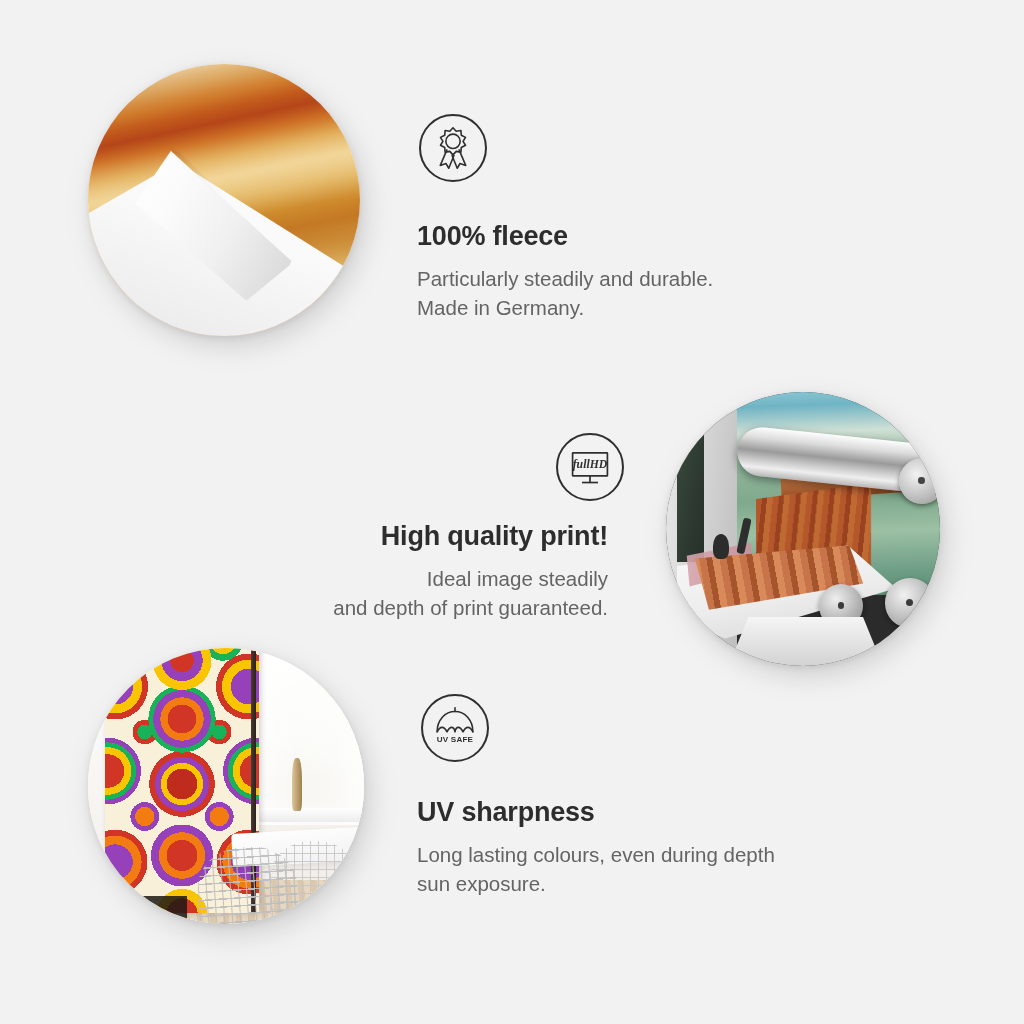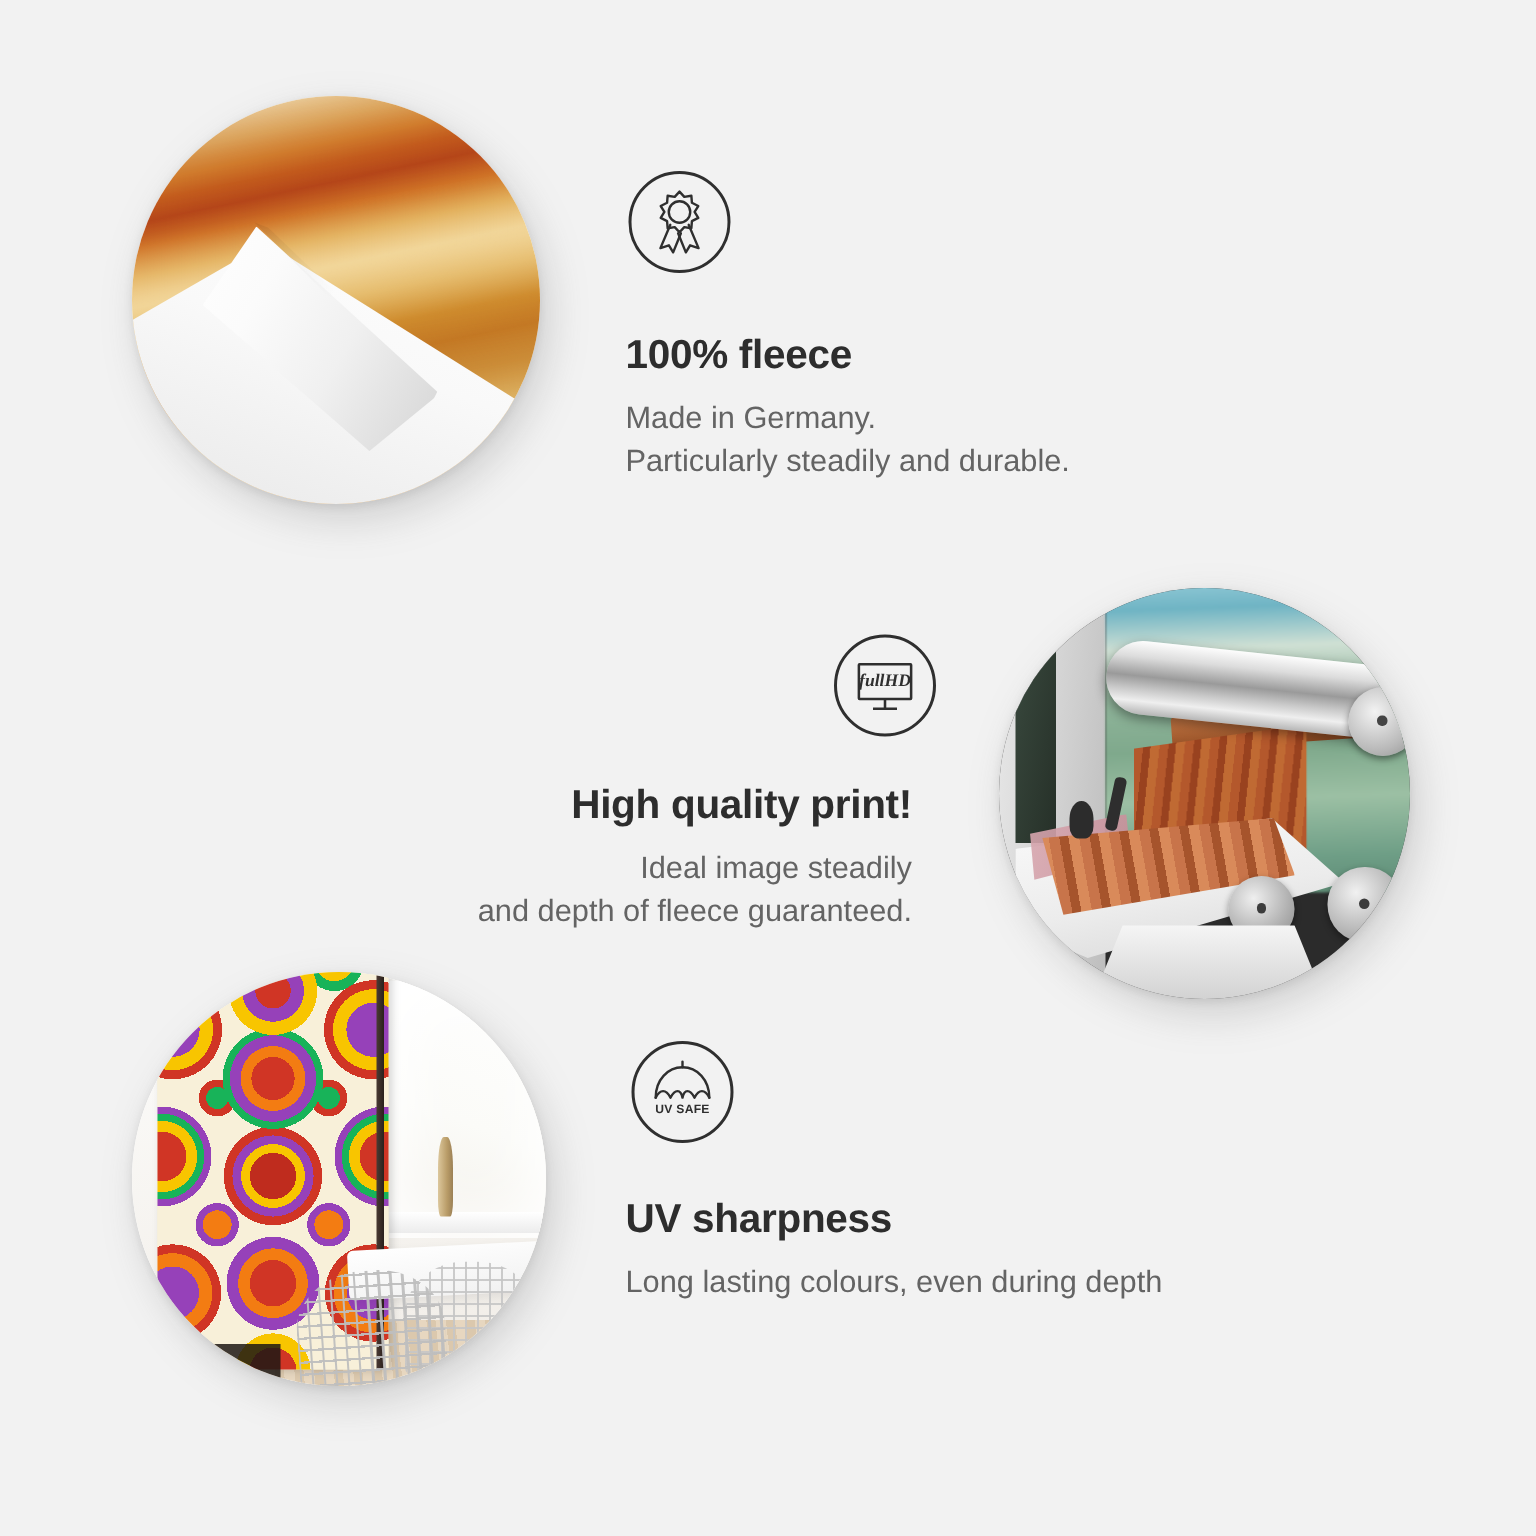--- a/index.html
+++ b/index.html
@@ -233,21 +233,21 @@
     position: absolute;
     width: 68px;
     height: 68px;
     border: 2.4px solid #2f2f2f;
     border-radius: 50%;
     box-sizing: border-box;
   }
   .feature-icon svg { display:block; width:100%; height:100%; }
 
   #icon-award   { left: 419px; top: 114px; }
-  #icon-fullhd  { left: 556px; top: 423px; }
+  #icon-fullhd  { left: 556px; top: 433px; }
   #icon-uvsafe  { left: 421px; top: 694px; }
 
   
   .feature-text { position: absolute; }
   .feature-title {
     font-size: 27px;
     font-weight: bold;
     color: #2d2d2d;
     letter-spacing: -0.2px;
     margin: 0 0 12px 0;
@@ -293,22 +293,22 @@
                  L23.3 26.9 L20.7 22.7 L25.2 20.4 L25.6 15.4 L30.6 16.2 Z"></path>
 
         <circle cx="34" cy="26.9" r="7.6"></circle>
       </g>
     </svg>
   </div>
 
   <div class="feature-text" id="text-fleece">
     <p class="feature-title">100% fleece</p>
     <p class="feature-desc">
+      <span>Particularly steadily and durable.</span>
       <span>Made in Germany.</span>
-      <span>Particularly steadily and durable.</span>
     </p>
   </div>
 
   <div class="photo-circle" id="photo-printer">
     <div class="photo-inner">
       <div class="pr-wall"></div>
       <div class="pr-leftpanel"></div>
       <div class="pr-leftpanel2"></div>
       <div class="pr-print"></div>
       <div class="pr-print-rail"></div>
@@ -334,21 +334,21 @@
         <path d="M25.5 50.5 L42.5 50.5"></path>
       </g>
       <text x="34" y="34.6" text-anchor="middle" font-family="&quot;Liberation Serif&quot;, serif" font-style="italic" font-weight="bold" font-size="12.5" fill="#2f2f2f">fullHD</text>
     </svg>
   </div>
 
   <div class="feature-text" id="text-print">
     <p class="feature-title">High quality print!</p>
     <p class="feature-desc">
       <span>Ideal image steadily</span>
-      <span>and depth of fleece guaranteed.</span>
+      <span>and depth of print guaranteed.</span>
     </p>
   </div>
 
   <div class="photo-circle" id="photo-room">
     <div class="photo-inner">
       <div class="rm-room"></div>
       <div class="rm-window"></div>
       <div class="rm-sill"></div>
       <div class="rm-candle"></div>
       <div class="rm-floor"></div>
@@ -377,16 +377,17 @@
         <path d="M34 16.5 L34 12.5"></path>
       </g>
       <text x="34" y="48.8" text-anchor="middle" font-family="&quot;Liberation Sans&quot;, sans-serif" font-weight="bold" font-size="8.6" letter-spacing="0.2" fill="#2f2f2f">UV SAFE</text>
     </svg>
   </div>
 
   <div class="feature-text" id="text-uv">
     <p class="feature-title">UV sharpness</p>
     <p class="feature-desc">
       <span>Long lasting colours, even during depth</span>
+      <span>sun exposure.</span>
     </p>
   </div>
 
 </div>
 
 </body></html>

